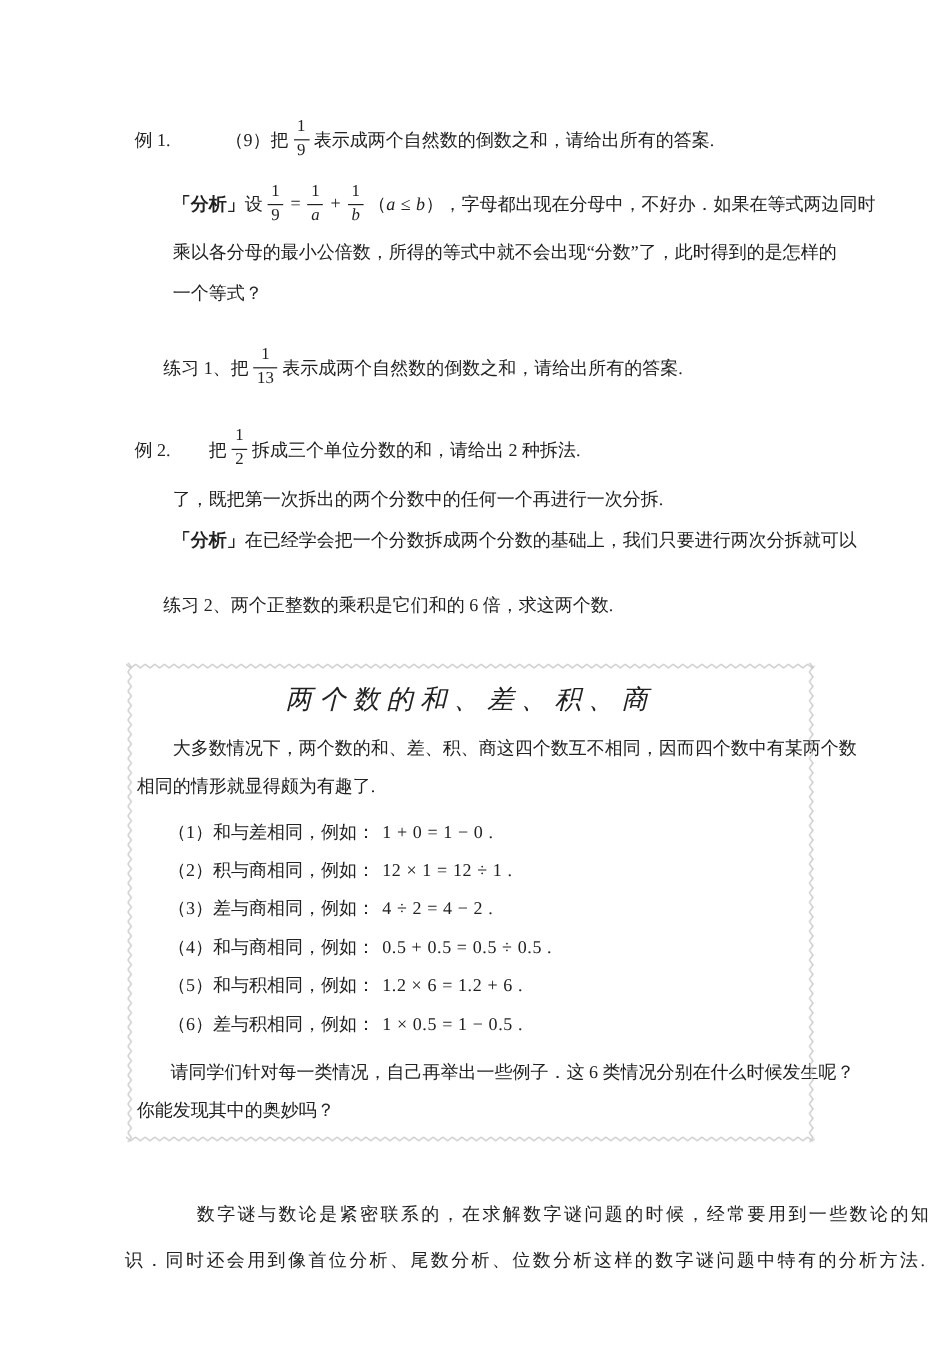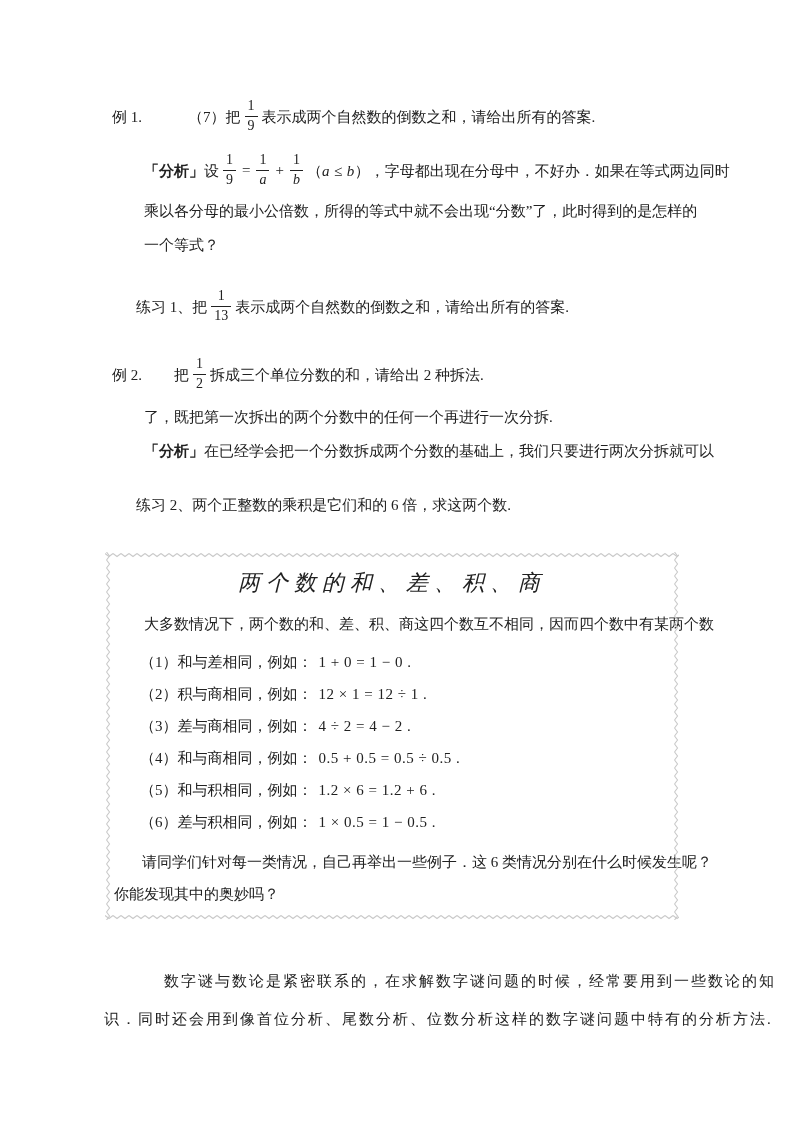--- a/index.html
+++ b/index.html
@@ -94,21 +94,21 @@
   </defs>
 </svg>
 
 <div class="page">
   <div class="content">
 
     <section>
       <div class="line ex-head">
         <span class="ex-label">例 1.</span>
         <span class="gap-wide"></span>
-        <span>（7）把</span>
+        <span>（9）把</span>
         <span class="frac">
           <span class="num">1</span>
           <span class="den">9</span>
         </span>
         <span>表示成两个自然数的倒数之和，请给出所有的答案.</span>
       </div>
       <div class="analysis">
         <div class="line aline aline-first">
           <span class="blabel">「分析」</span>
           <span>设</span>
@@ -179,20 +179,21 @@
           <rect width="100%" height="100%" fill="url(#zzv)"></rect>
         </svg>
       <svg class="zz zz-right">
           <rect width="100%" height="100%" fill="url(#zzv)"></rect>
         </svg>
 
       <div class="box-title">两个数的和、差、积、商</div>
 
       <div class="box-intro">
         <div class="line bline indent-first">大多数情况下，两个数的和、差、积、商这四个数互不相同，因而四个数中有某两个数</div>
+        <div class="line bline">相同的情形就显得颇为有趣了.</div>
       </div>
 
       <div>
         <div class="box-item">
           <span>（1）和与差相同，例如：</span><span class="math">1 + 0 = 1 − 0 .</span>
         </div>
         <div class="box-item">
           <span>（2）积与商相同，例如：</span><span class="math">12 × 1 = 12 ÷ 1 .</span>
         </div>
         <div class="box-item">

